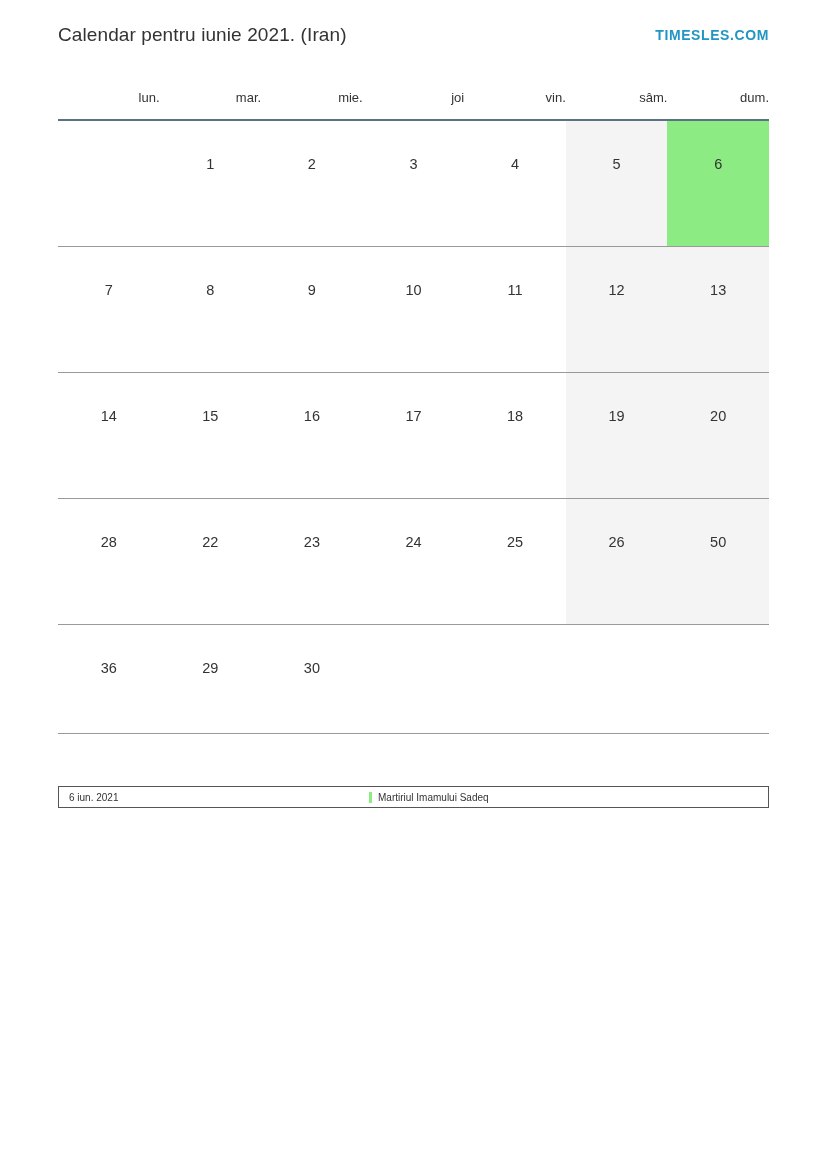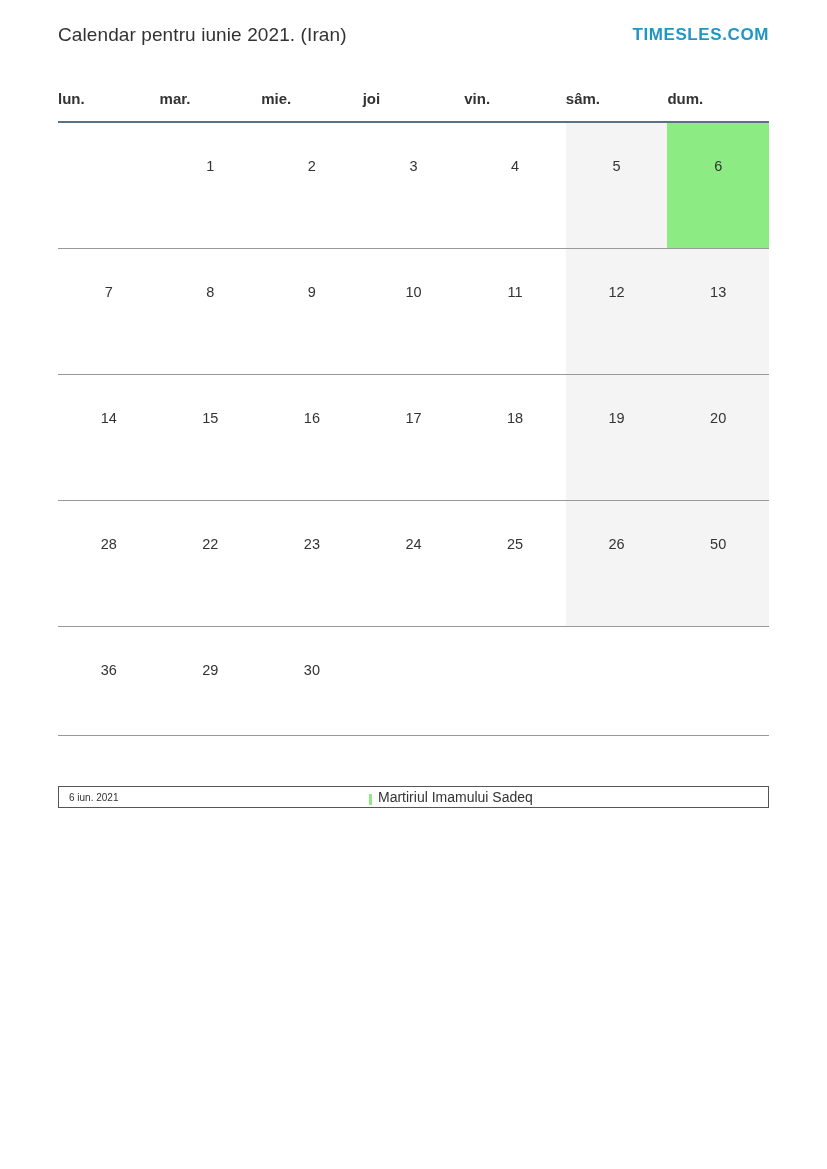--- a/index.html
+++ b/index.html
@@ -33,40 +33,40 @@
     align-items: center;
     justify-content: space-between;
   }
   .page-title {
     font-size: 19px;
     color: #333333;
     font-weight: normal;
     letter-spacing: 0.1px;
   }
   .brand {
-    font-size: 17px;
+    font-size: 14px;
     color: #2196c4;
     letter-spacing: 0.6px;
     font-weight: bold;
   }
   
   .cal {
     position: absolute;
     top: 82px;
     left: 58px;
     width: 711px;
     border-collapse: collapse;
     table-layout: fixed;
   }
   .cal th {
-    font-weight: bold;
-    font-size: 15px;
+    font-weight: normal;
+    font-size: 13px;
     color: #333333;
     padding: 8px 0 14px 0;
-    text-align: left;
+    text-align: right;
     vertical-align: middle;
     border-bottom: 2px solid #5b7282;
   }
   .cal td {
     height: 125px;
     vertical-align: top;
     text-align: center;
     font-size: 14.5px;
     color: #333333;
     border-bottom: 1px solid #999999;
@@ -107,21 +107,21 @@
     color: #333333;
   }
   .legend-date {
     padding-left: 10px;
     width: 300px;
     font-size: 10px;
   }
   .legend-event {
     display: flex;
     align-items: flex-end;
-    font-size: 14px;
+    font-size: 10px;
   }
   .legend-swatch {
     display: inline-block;
     width: 3px;
     height: 11px;
     background: #8ceb82;
     margin-right: 6px;
   }
 </style>
 </head>

